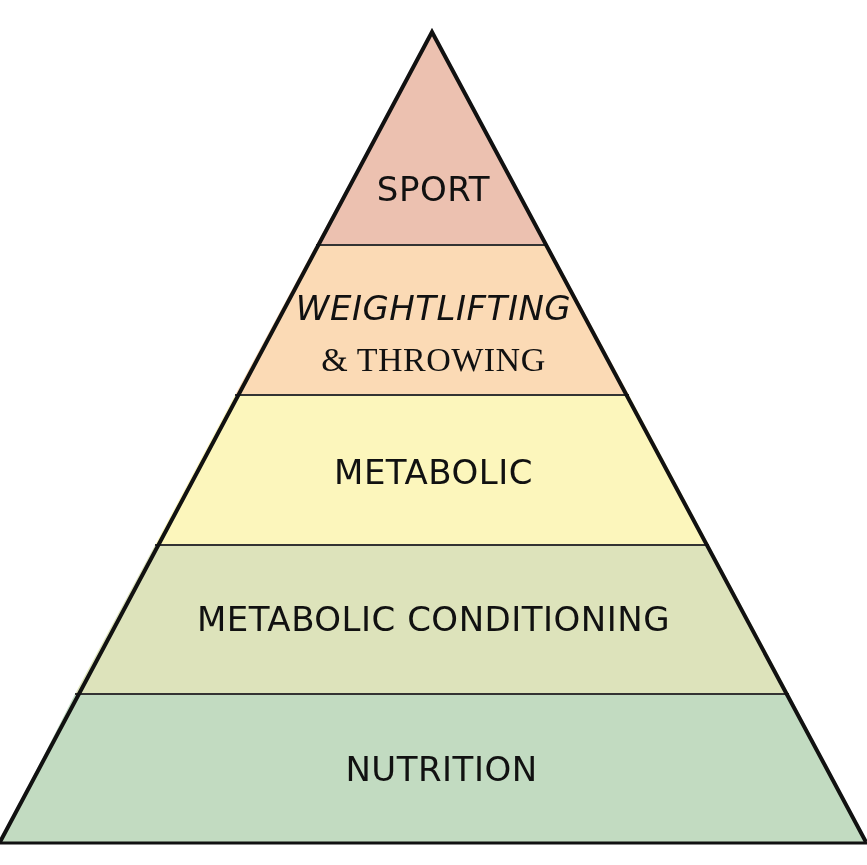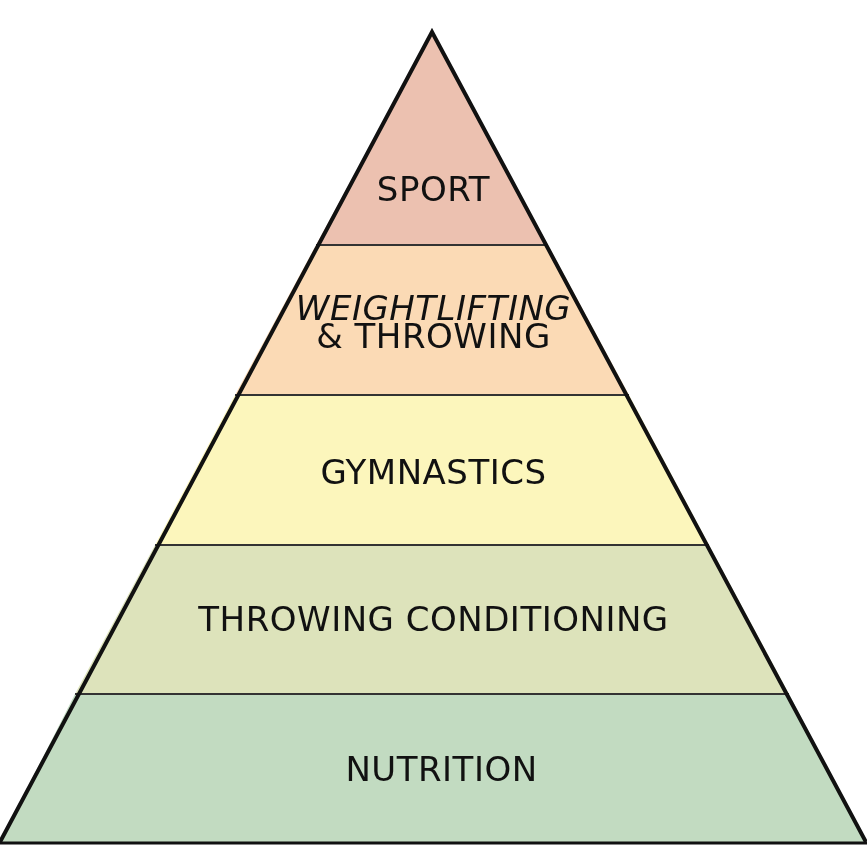--- a/index.html
+++ b/index.html
@@ -22,16 +22,16 @@
     <line x1="235" y1="395" x2="629" y2="395"></line>
     <line x1="155" y1="545" x2="709" y2="545"></line>
     <line x1="75" y1="694" x2="789" y2="694"></line>
   </g>
   <polyline points="0,842 432,32 866,842" fill="none" stroke="#111" stroke-width="4"></polyline>
   <line x1="0" y1="843" x2="867" y2="843" stroke="#111" stroke-width="3"></line>
 </svg>
 
 <div class="lbl" style="top:165px;">SPORT</div>
 <div class="lbl" style="top:284px;font-style:italic;">WEIGHTLIFTING</div>
-<div class="lbl" style="top:312px;">&amp; THROWING</div>
-<div class="lbl" style="top:448px;">GYMNASTICS</div>
-<div class="lbl" style="top:595px;">THROWING CONDITIONING</div>
+<div class="lbl" style="top:336px;font-family:Liberation Serif, serif;">&amp; THROWING</div>
+<div class="lbl" style="top:448px;">METABOLIC</div>
+<div class="lbl" style="top:595px;">METABOLIC CONDITIONING</div>
 <div class="lbl" style="top:745px;padding-left:8px;">NUTRITION</div>
 
 </body></html>

